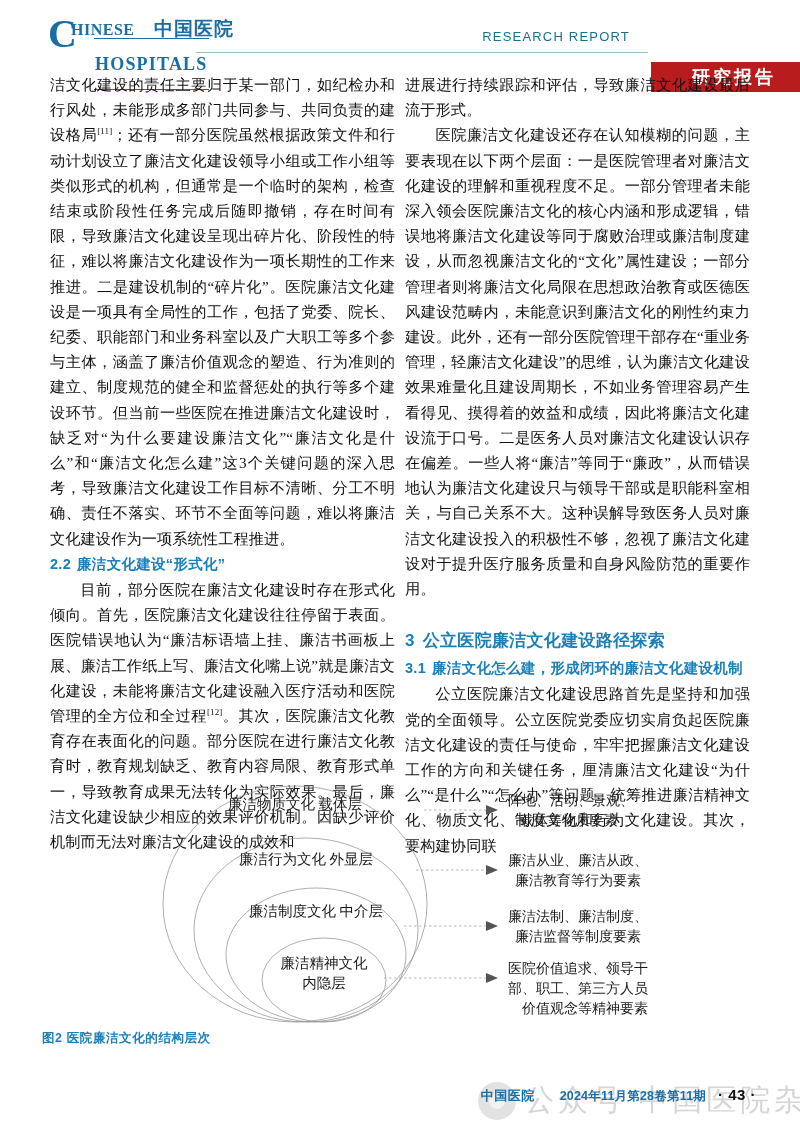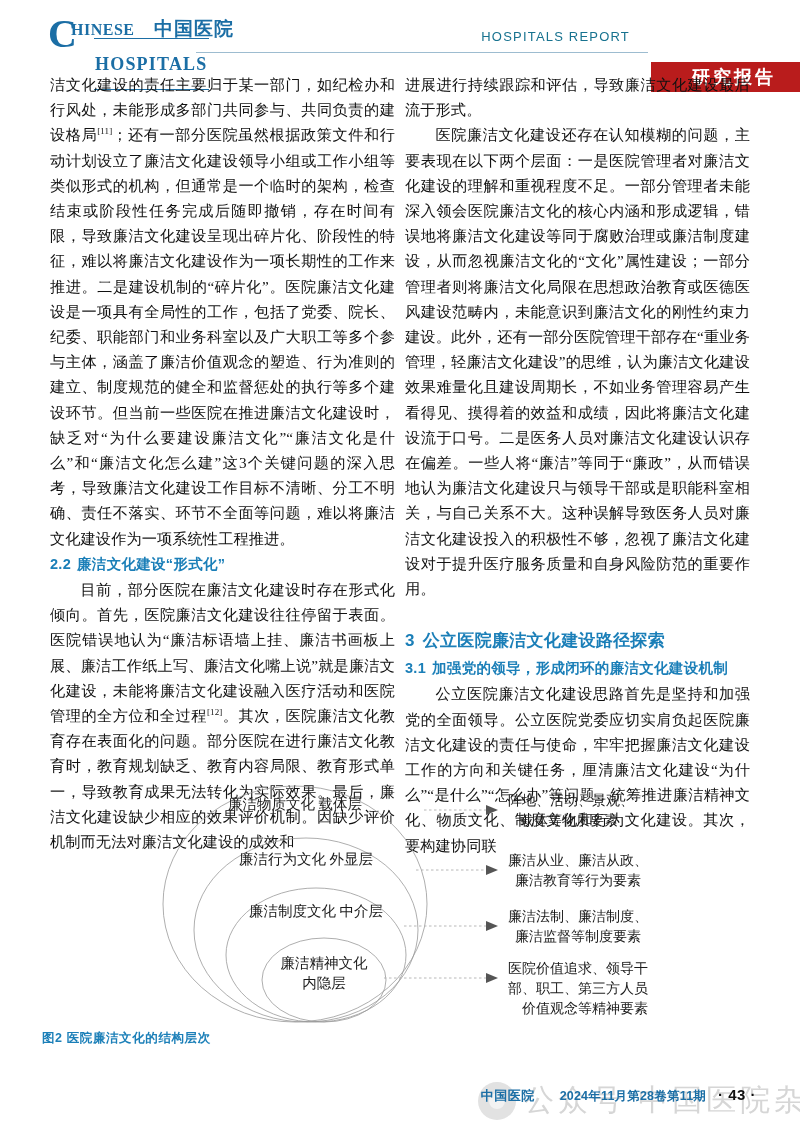--- a/index.html
+++ b/index.html
@@ -237,41 +237,41 @@
 <body>
 
 <div id="header">
   <div id="logo">
     <span id="logo-c">C</span>
     <span id="logo-chinese-word">HINESE</span>
     <span id="logo-cn">中国医院</span>
     <span id="logo-hospitals">HOSPITALS</span>
   </div>
   <div id="header-rule"></div>
-  <div id="header-en">HOSPITALS  REPORT</div>
+  <div id="header-en">RESEARCH  REPORT</div>
   <div id="header-badge">研究报告</div>
 </div>
 
 <div class="col" id="col-left">
   <p class="body"><span>洁文化建设的责任主要归于某一部门，如纪检办和行风处，未能形成多部门共同参与、共同负责的建设格局</span><sup class="ref">[11]</sup><span>；还有一部分医院虽然根据政策文件和行动计划设立了廉洁文化建设领导小组或工作小组等类似形式的机构，但通常是一个临时的架构，检查结束或阶段性任务完成后随即撤销，存在时间有限，导致廉洁文化建设呈现出碎片化、阶段性的特征，难以将廉洁文化建设作为一项长期性的工作来推进。二是建设机制的“碎片化”。医院廉洁文化建设是一项具有全局性的工作，包括了党委、院长、纪委、职能部门和业务科室以及广大职工等多个参与主体，涵盖了廉洁价值观念的塑造、行为准则的建立、制度规范的健全和监督惩处的执行等多个建设环节。但当前一些医院在推进廉洁文化建设时，缺乏对“为什么要建设廉洁文化”“廉洁文化是什么”和“廉洁文化怎么建”这3个关键问题的深入思考，导致廉洁文化建设工作目标不清晰、分工不明确、责任不落实、环节不全面等问题，难以将廉洁文化建设作为一项系统性工程推进。</span></p>
 
   <h3 class="sub"><span class="num">2.2</span><span>廉洁文化建设“形式化”</span></h3>
 
   <p class="body indent"><span>目前，部分医院在廉洁文化建设时存在形式化倾向。首先，医院廉洁文化建设往往停留于表面。医院错误地认为“廉洁标语墙上挂、廉洁书画板上展、廉洁工作纸上写、廉洁文化嘴上说”就是廉洁文化建设，未能将廉洁文化建设融入医疗活动和医院管理的全方位和全过程</span><sup class="ref">[12]</sup><span>。其次，医院廉洁文化教育存在表面化的问题。部分医院在进行廉洁文化教育时，教育规划缺乏、教育内容局限、教育形式单一，导致教育成果无法转化为实际效果。最后，廉洁文化建设缺少相应的效果评价机制。因缺少评价机制而无法对廉洁文化建设的成效和</span></p>
 </div>
 
 <div class="col" id="col-right">
   <p class="body">进展进行持续跟踪和评估，导致廉洁文化建设最后流于形式。</p>
 
 
   <p class="body indent">医院廉洁文化建设还存在认知模糊的问题，主要表现在以下两个层面：一是医院管理者对廉洁文化建设的理解和重视程度不足。一部分管理者未能深入领会医院廉洁文化的核心内涵和形成逻辑，错误地将廉洁文化建设等同于腐败治理或廉洁制度建设，从而忽视廉洁文化的“文化”属性建设；一部分管理者则将廉洁文化局限在思想政治教育或医德医风建设范畴内，未能意识到廉洁文化的刚性约束力建设。此外，还有一部分医院管理干部存在“重业务管理，轻廉洁文化建设”的思维，认为廉洁文化建设效果难量化且建设周期长，不如业务管理容易产生看得见、摸得着的效益和成绩，因此将廉洁文化建设流于口号。二是医务人员对廉洁文化建设认识存在偏差。一些人将“廉洁”等同于“廉政”，从而错误地认为廉洁文化建设只与领导干部或是职能科室相关，与自己关系不大。这种误解导致医务人员对廉洁文化建设投入的积极性不够，忽视了廉洁文化建设对于提升医疗服务质量和自身风险防范的重要作用。</p>
 
   <h2 class="sec"><span class="num">3</span><span>公立医院廉洁文化建设路径探索</span></h2>
 
-  <h3 class="sub"><span class="num">3.1</span><span>加强党的领导，形成闭环的廉洁文化建设机制</span></h3>
+  <h3 class="sub"><span class="num">3.1</span><span>廉洁文化怎么建，形成闭环的廉洁文化建设机制</span></h3>
 
   <p class="body indent">公立医院廉洁文化建设思路首先是坚持和加强党的全面领导。公立医院党委应切实肩负起医院廉洁文化建设的责任与使命，牢牢把握廉洁文化建设工作的方向和关键任务，厘清廉洁文化建设“为什么”“是什么”“怎么办”等问题，统筹推进廉洁精神文化、物质文化、制度文化和行为文化建设。其次，要构建协同联</p>
 </div>
 
 <div id="figure">
   <svg id="fig-svg" width="716" height="250" viewBox="0 0 716 250">
 
     <ellipse cx="253" cy="126" rx="132" ry="118" fill="none" stroke="#999999" stroke-width="0.8"></ellipse>
     <ellipse cx="264" cy="152" rx="112" ry="92" fill="none" stroke="#999999" stroke-width="0.8"></ellipse>
     <ellipse cx="274" cy="177" rx="90" ry="67" fill="none" stroke="#999999" stroke-width="0.8"></ellipse>

